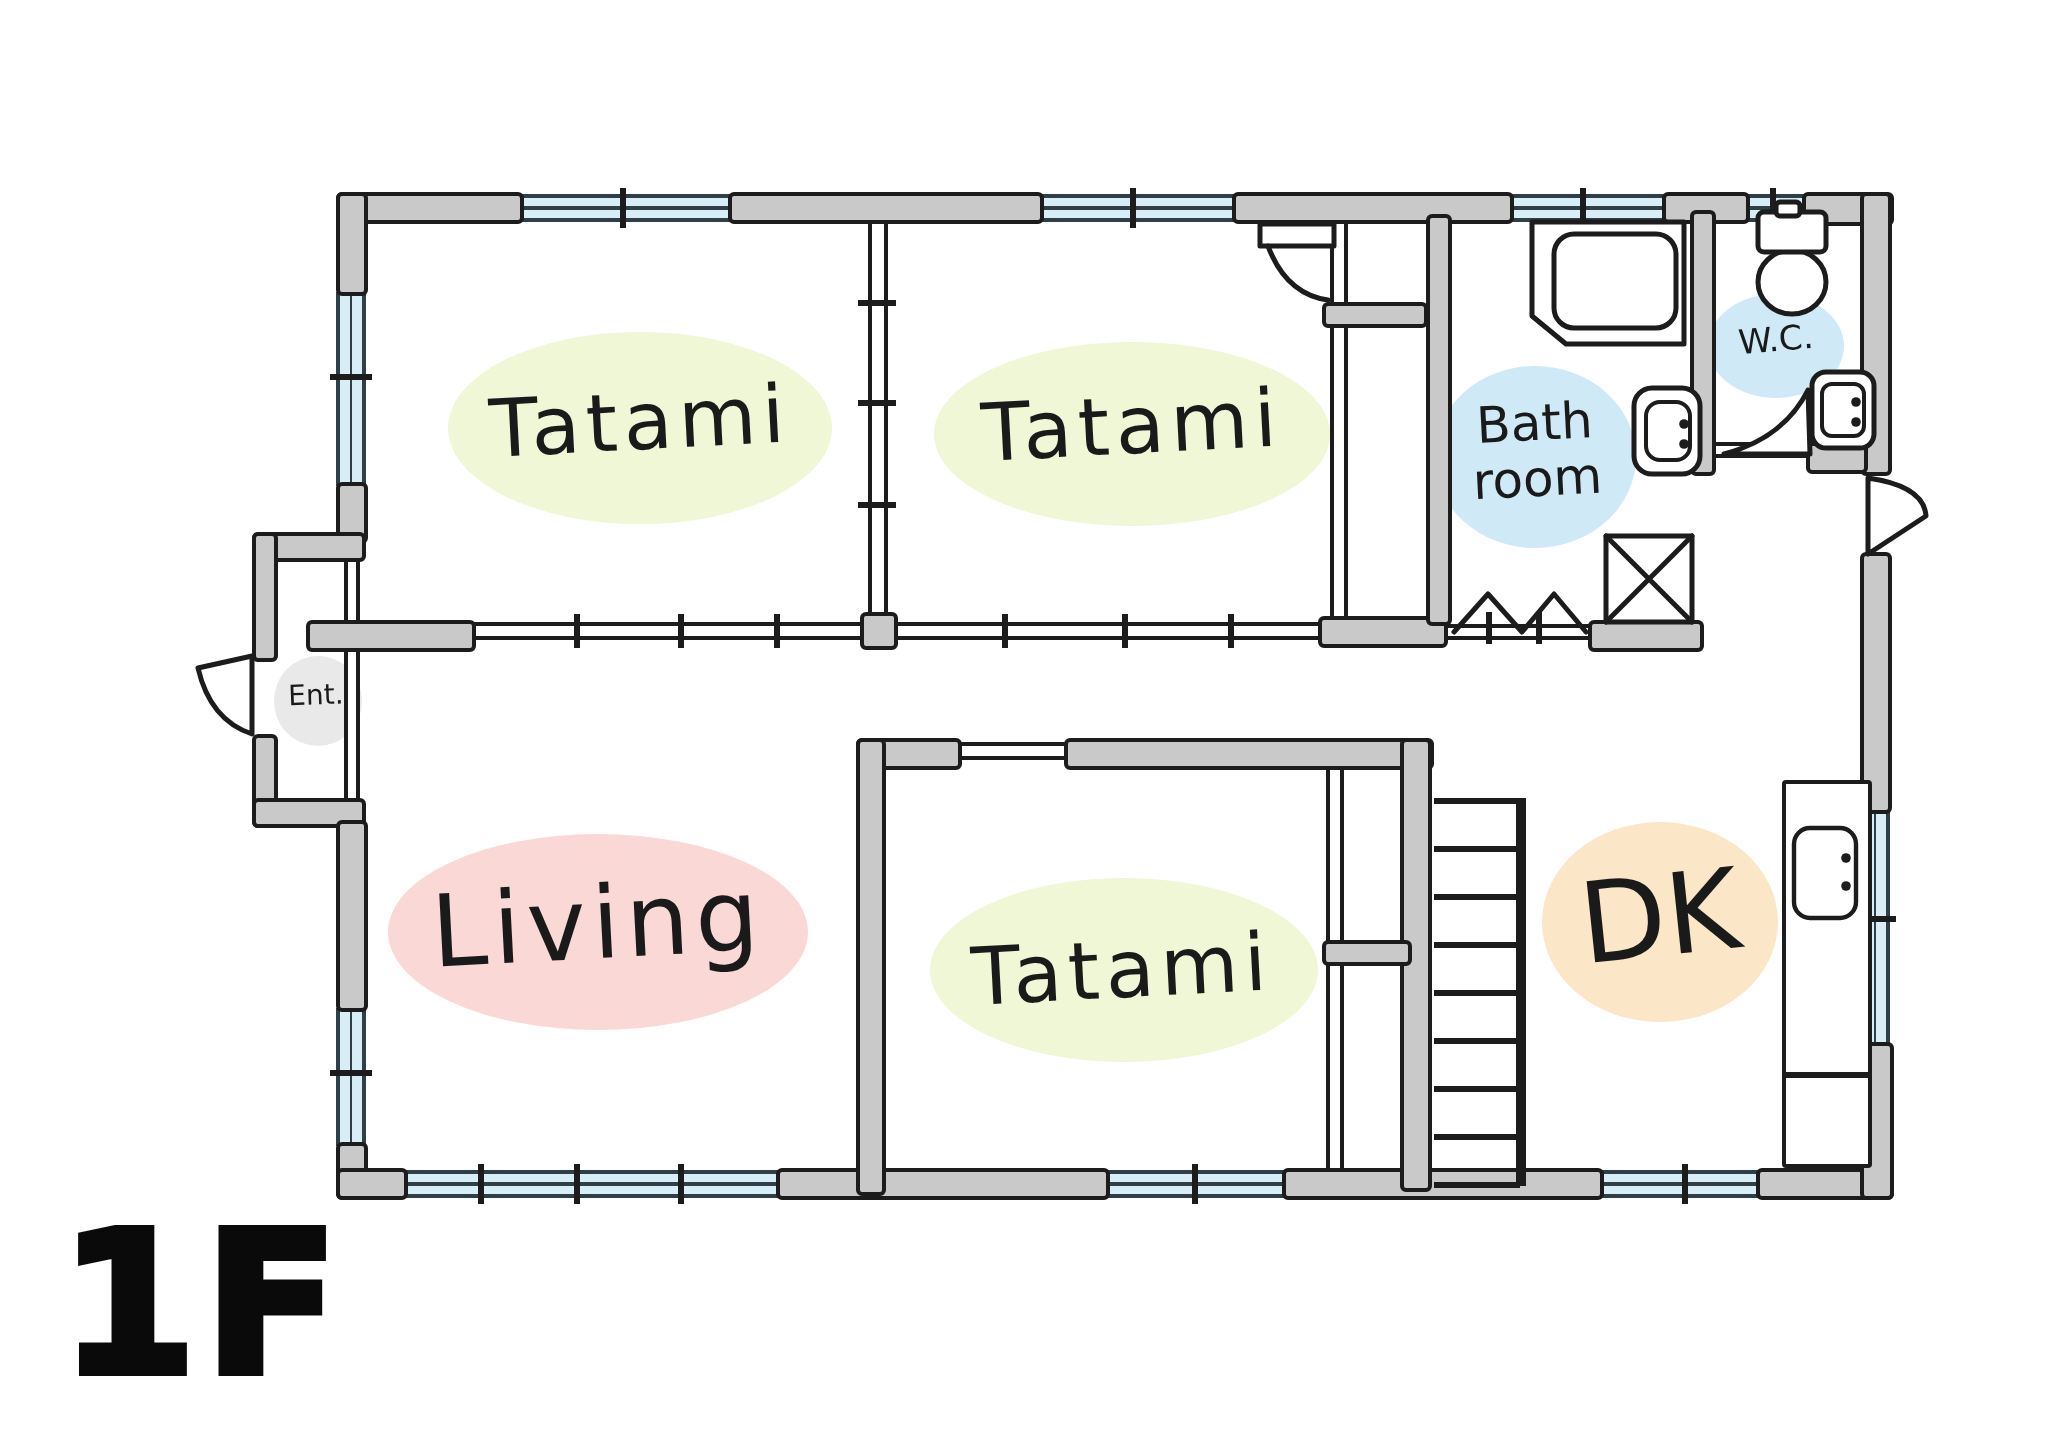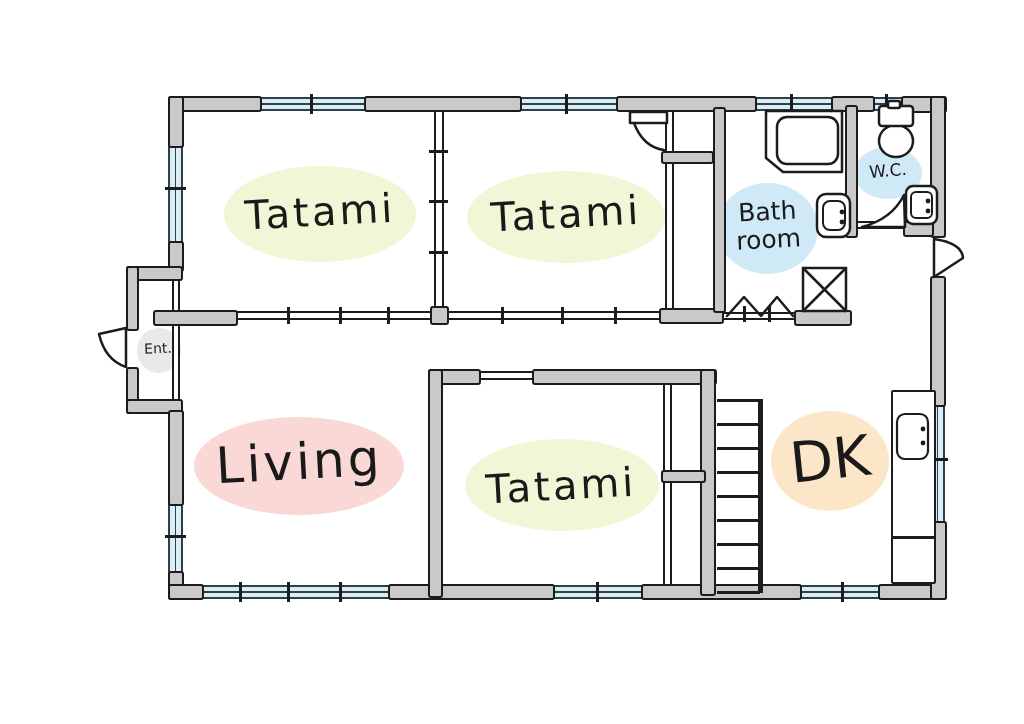--- a/index.html
+++ b/index.html
@@ -178,14 +178,15 @@
   <div class="room-label" style="left:320px;top:212px;font-size:40px;letter-spacing:3px;">Tatami</div>
   <div class="room-label" style="left:566px;top:214px;font-size:40px;letter-spacing:3px;">Tatami</div>
   <div class="room-label" style="left:561px;top:486px;font-size:40px;letter-spacing:3px;">Tatami</div>
   <div class="room-label" style="left:299px;top:462px;font-size:50px;letter-spacing:3px;">Living</div>
   <div class="room-label" style="left:830px;top:460px;font-size:56px;transform:translate(-50%,-50%) rotate(-6deg);">DK</div>
   <div class="room-label" style="left:768px;top:226px;font-size:25px;">Bath
 room</div>
   <div class="room-label" style="left:888px;top:171px;font-size:17px;transform:translate(-50%,-50%) rotate(-5deg);">W.C.</div>
   <div class="room-label" style="left:158px;top:349px;font-size:14px;transform:translate(-50%,-50%) rotate(-2deg);">Ent.</div>
 
+  <div class="floor-label">1F</div>
 
 </div>
 
 </body></html>

